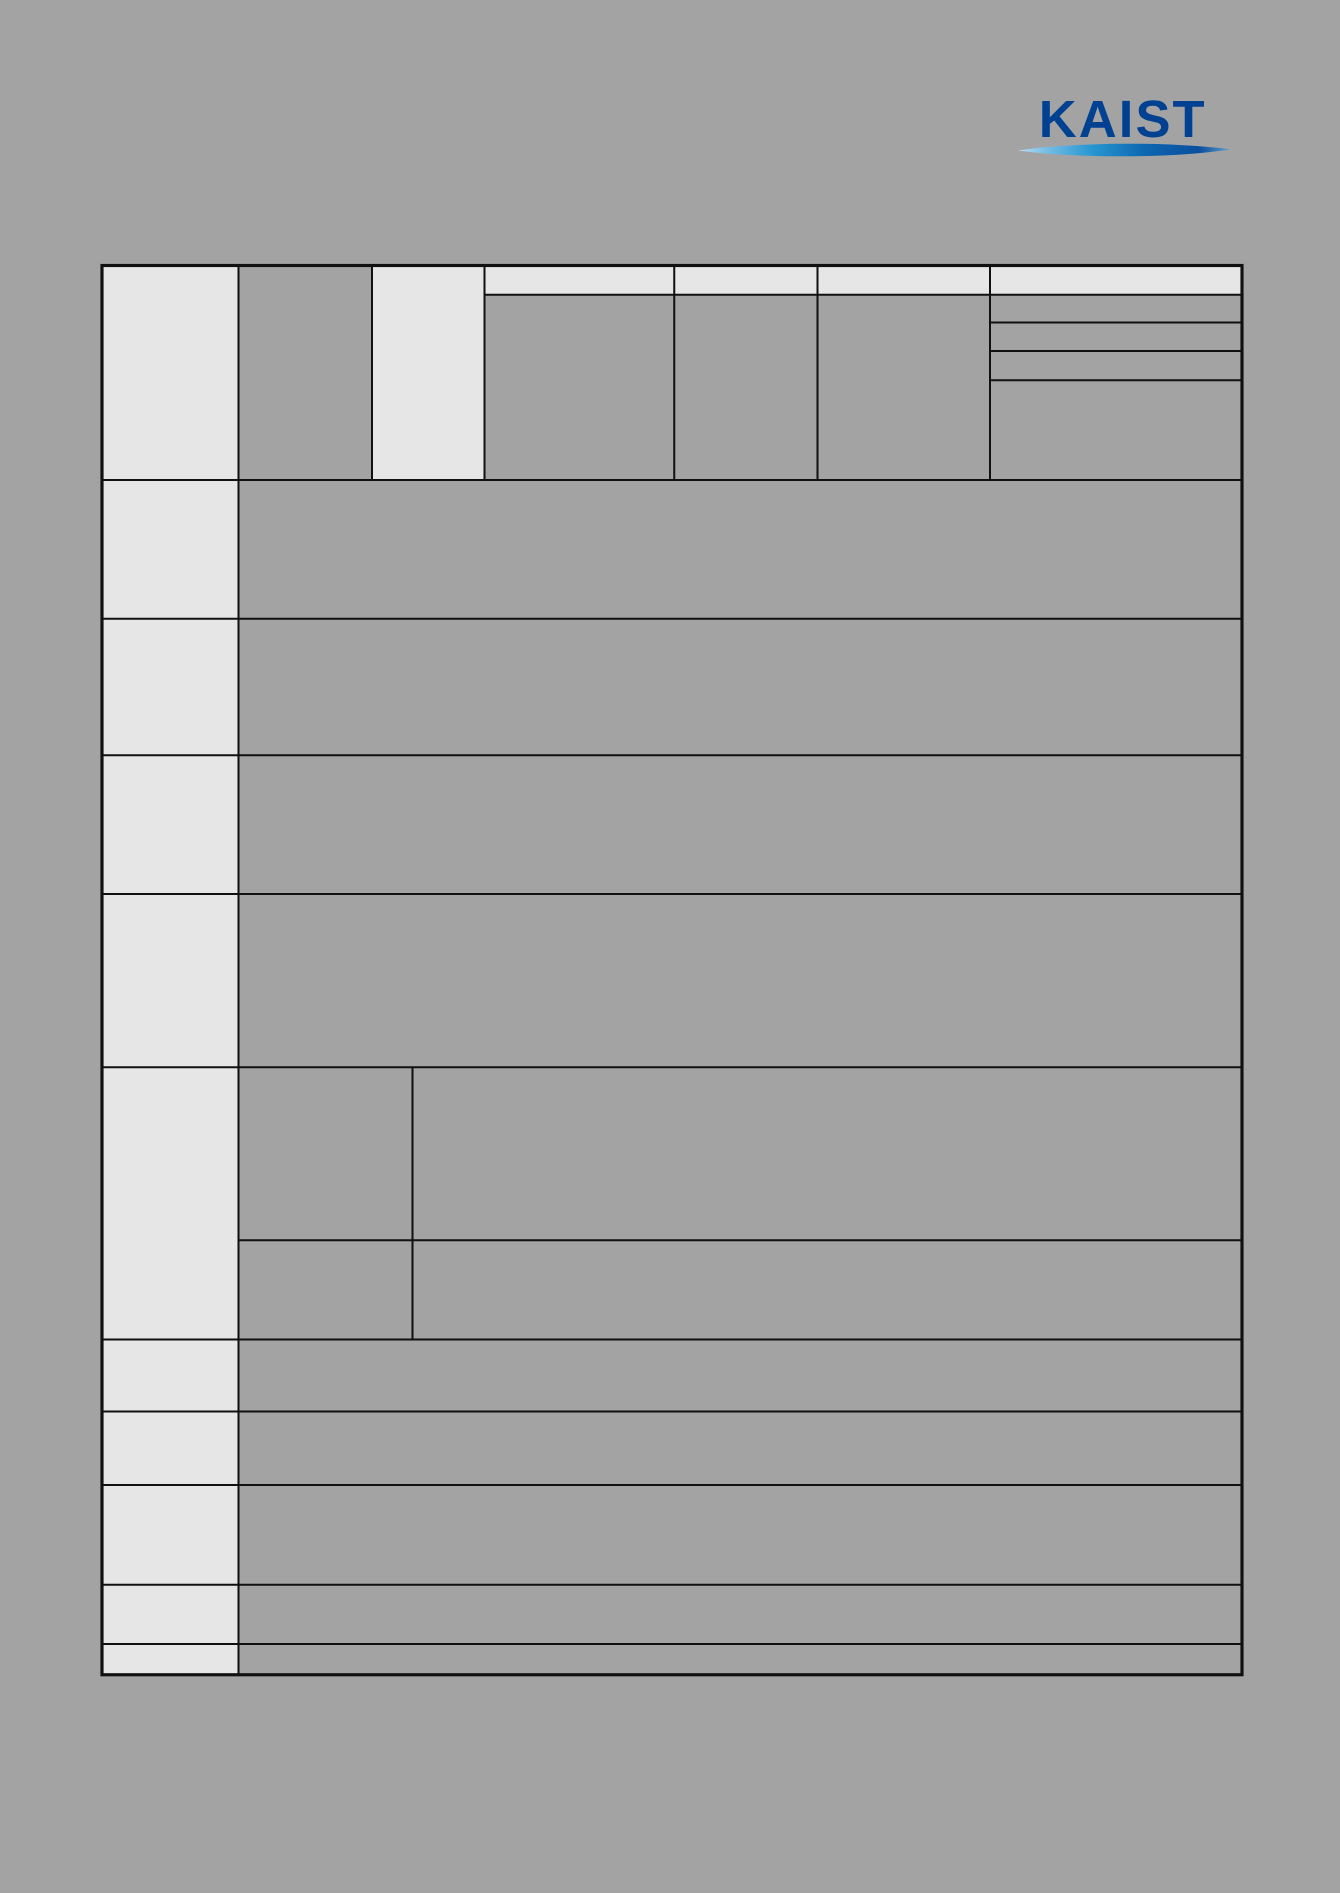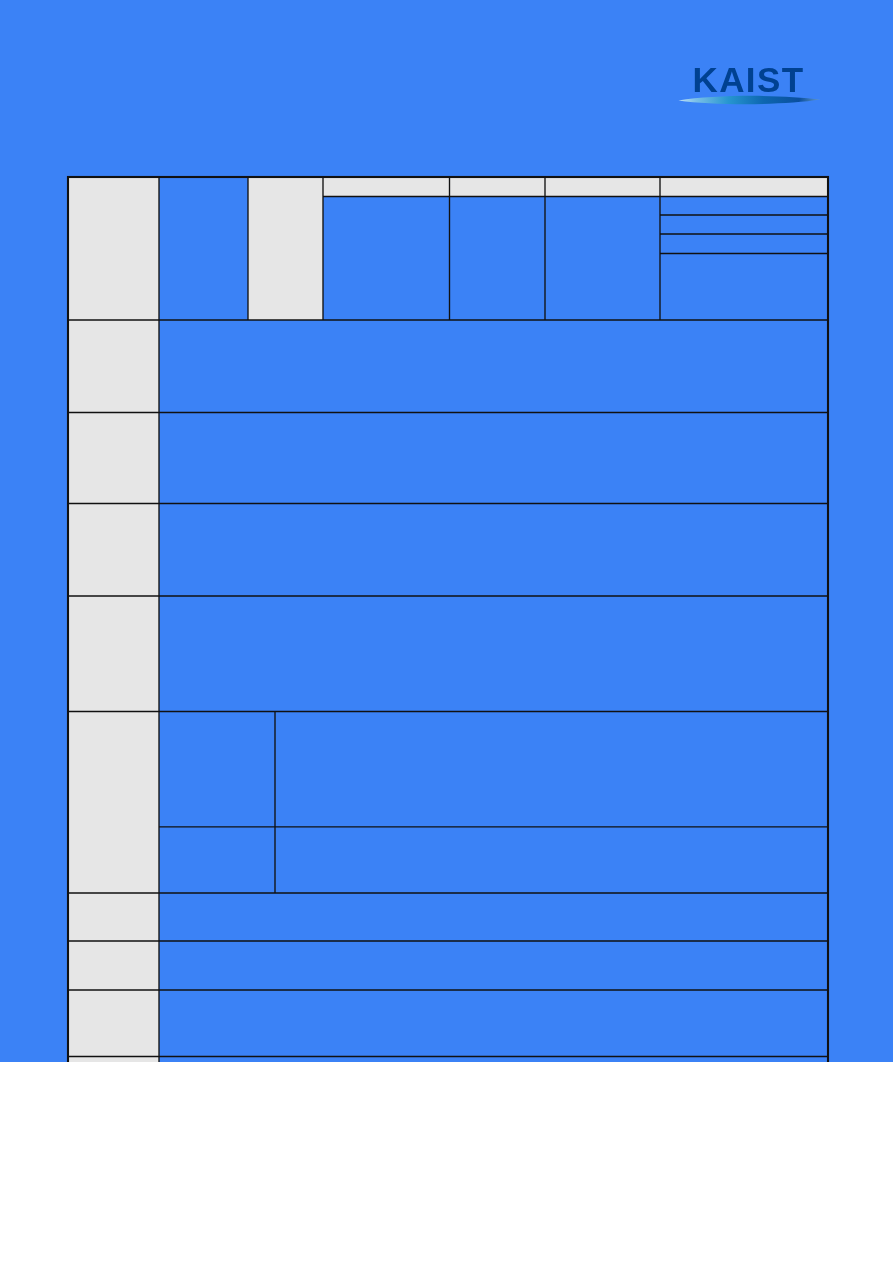--- a/index.html
+++ b/index.html
@@ -1,16 +1,16 @@
 <!DOCTYPE html>
 <html><head>
 <meta charset="utf-8">
 <style>
 html,body{margin:0;padding:0;background:#fff;}
-.page{position:relative;width:893px;height:1062px;background:#3b82f6;font-family:"Liberation Sans",sans-serif;overflow:hidden;}
+.page{position:relative;width:893px;height:1262px;background:#a3a3a3;font-family:"Liberation Sans",sans-serif;overflow:hidden;}
 </style>
 </head>
 <body>
 <div class="page">
 <svg width="893" height="1262" viewBox="0 0 893 1262">
   <defs>
     <linearGradient id="swoosh" x1="0" y1="0" x2="1" y2="0">
       <stop offset="0" stop-color="#bfe0f4"></stop>
       <stop offset="0.12" stop-color="#7cc0e8"></stop>
       <stop offset="0.35" stop-color="#2796d0"></stop>

